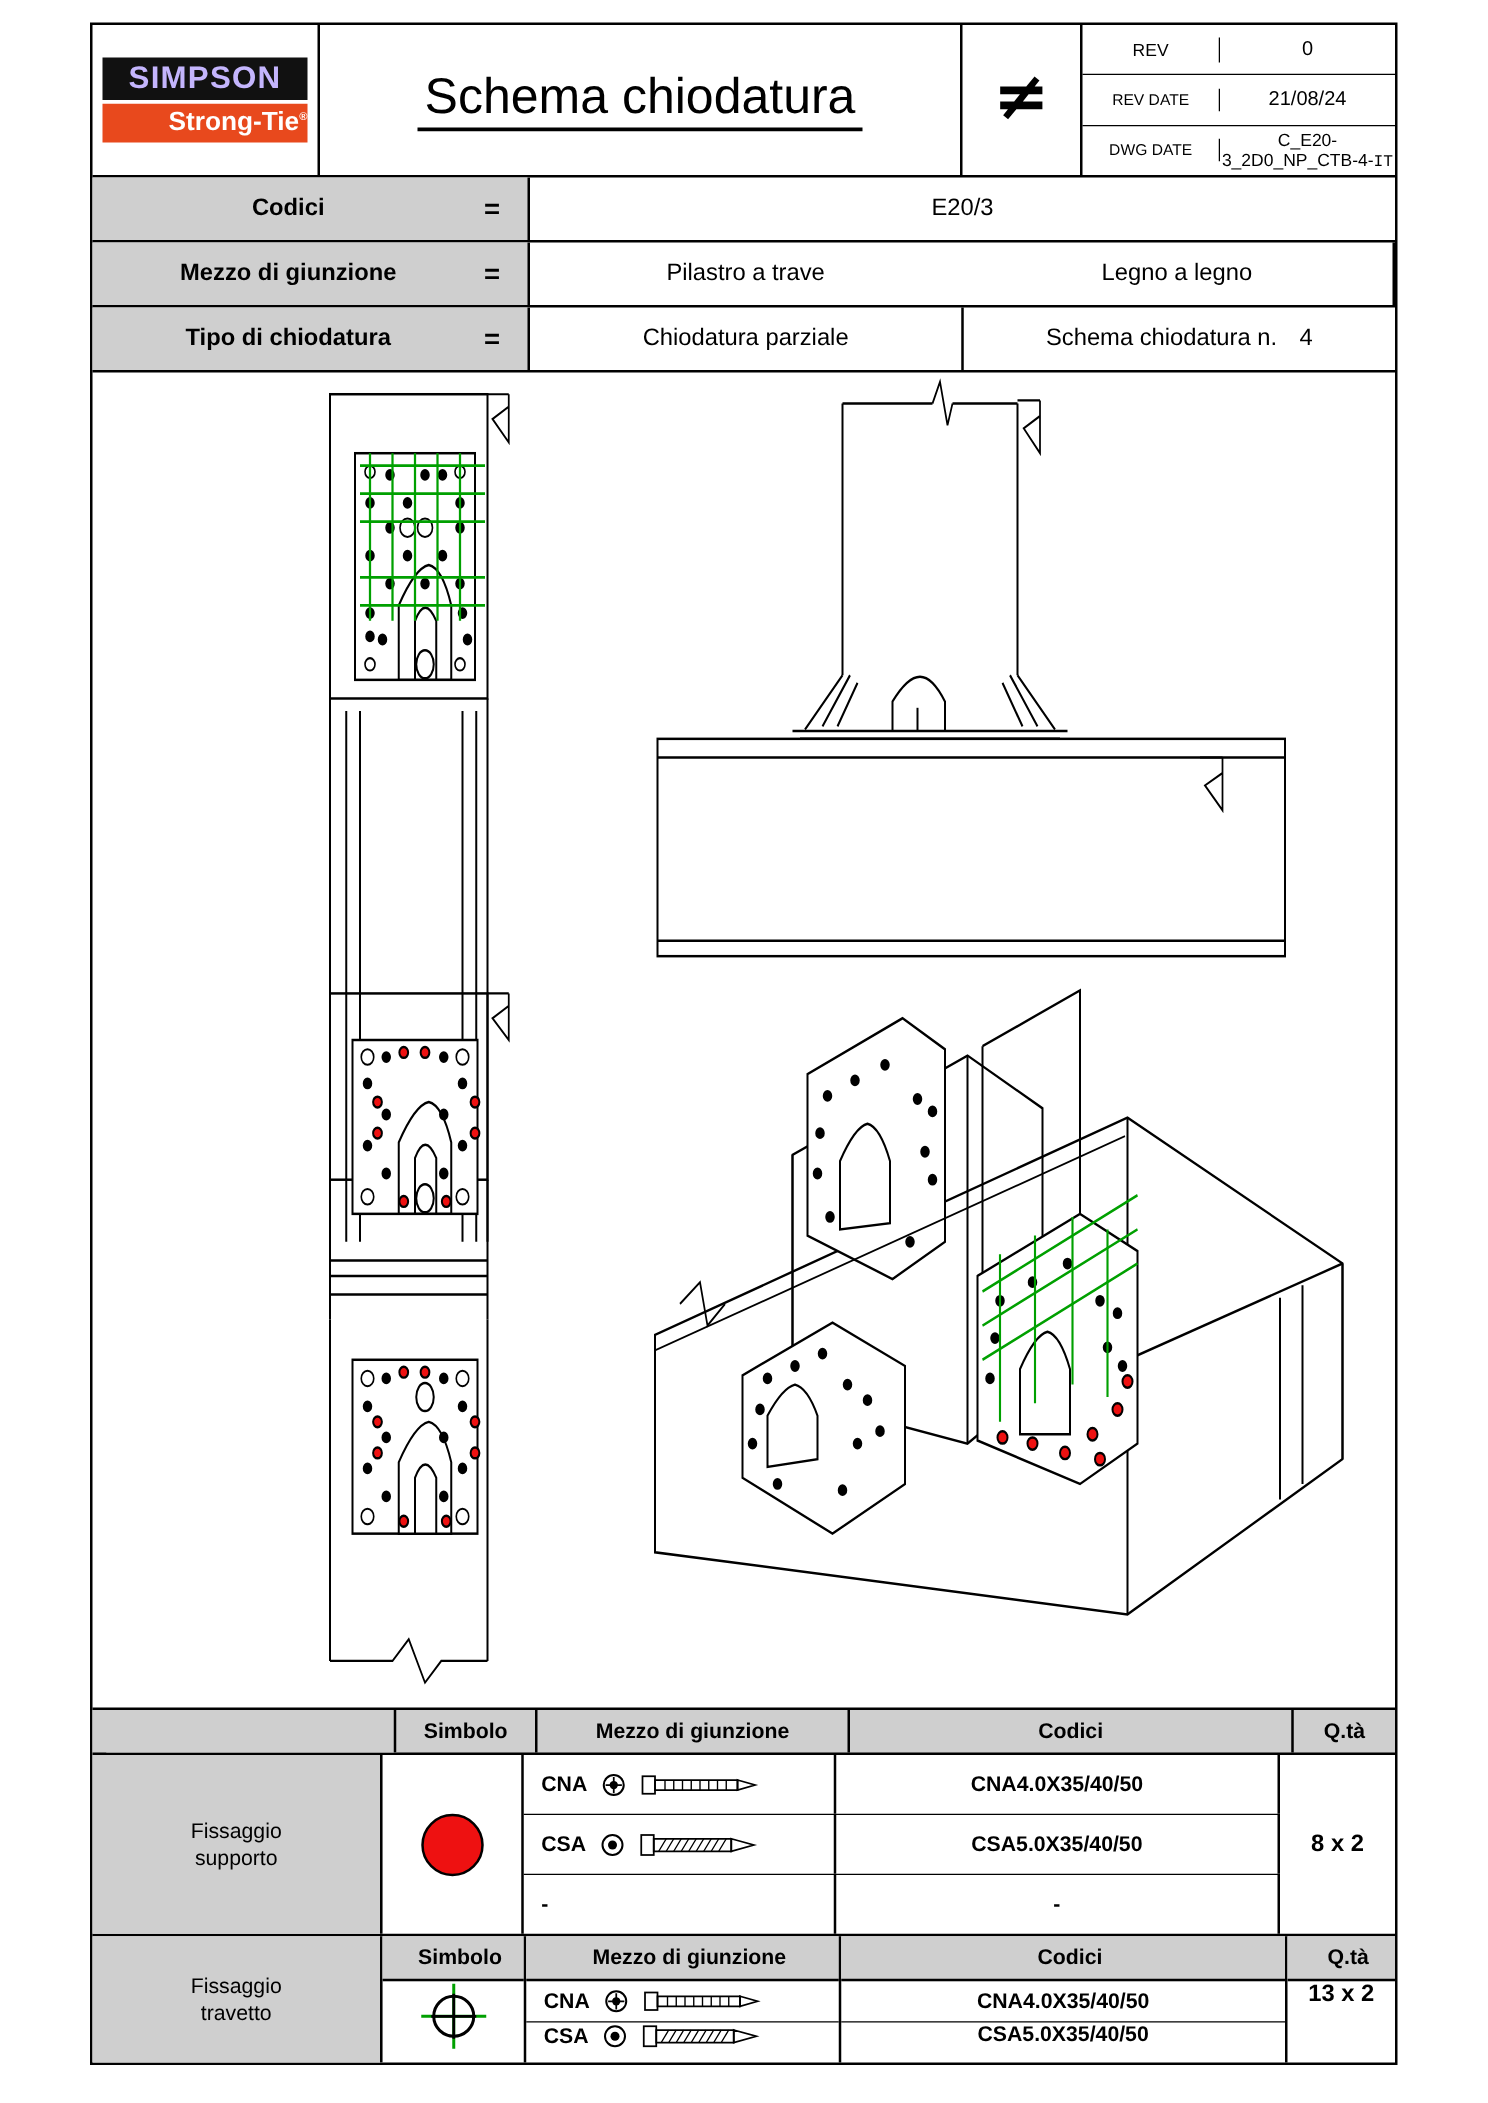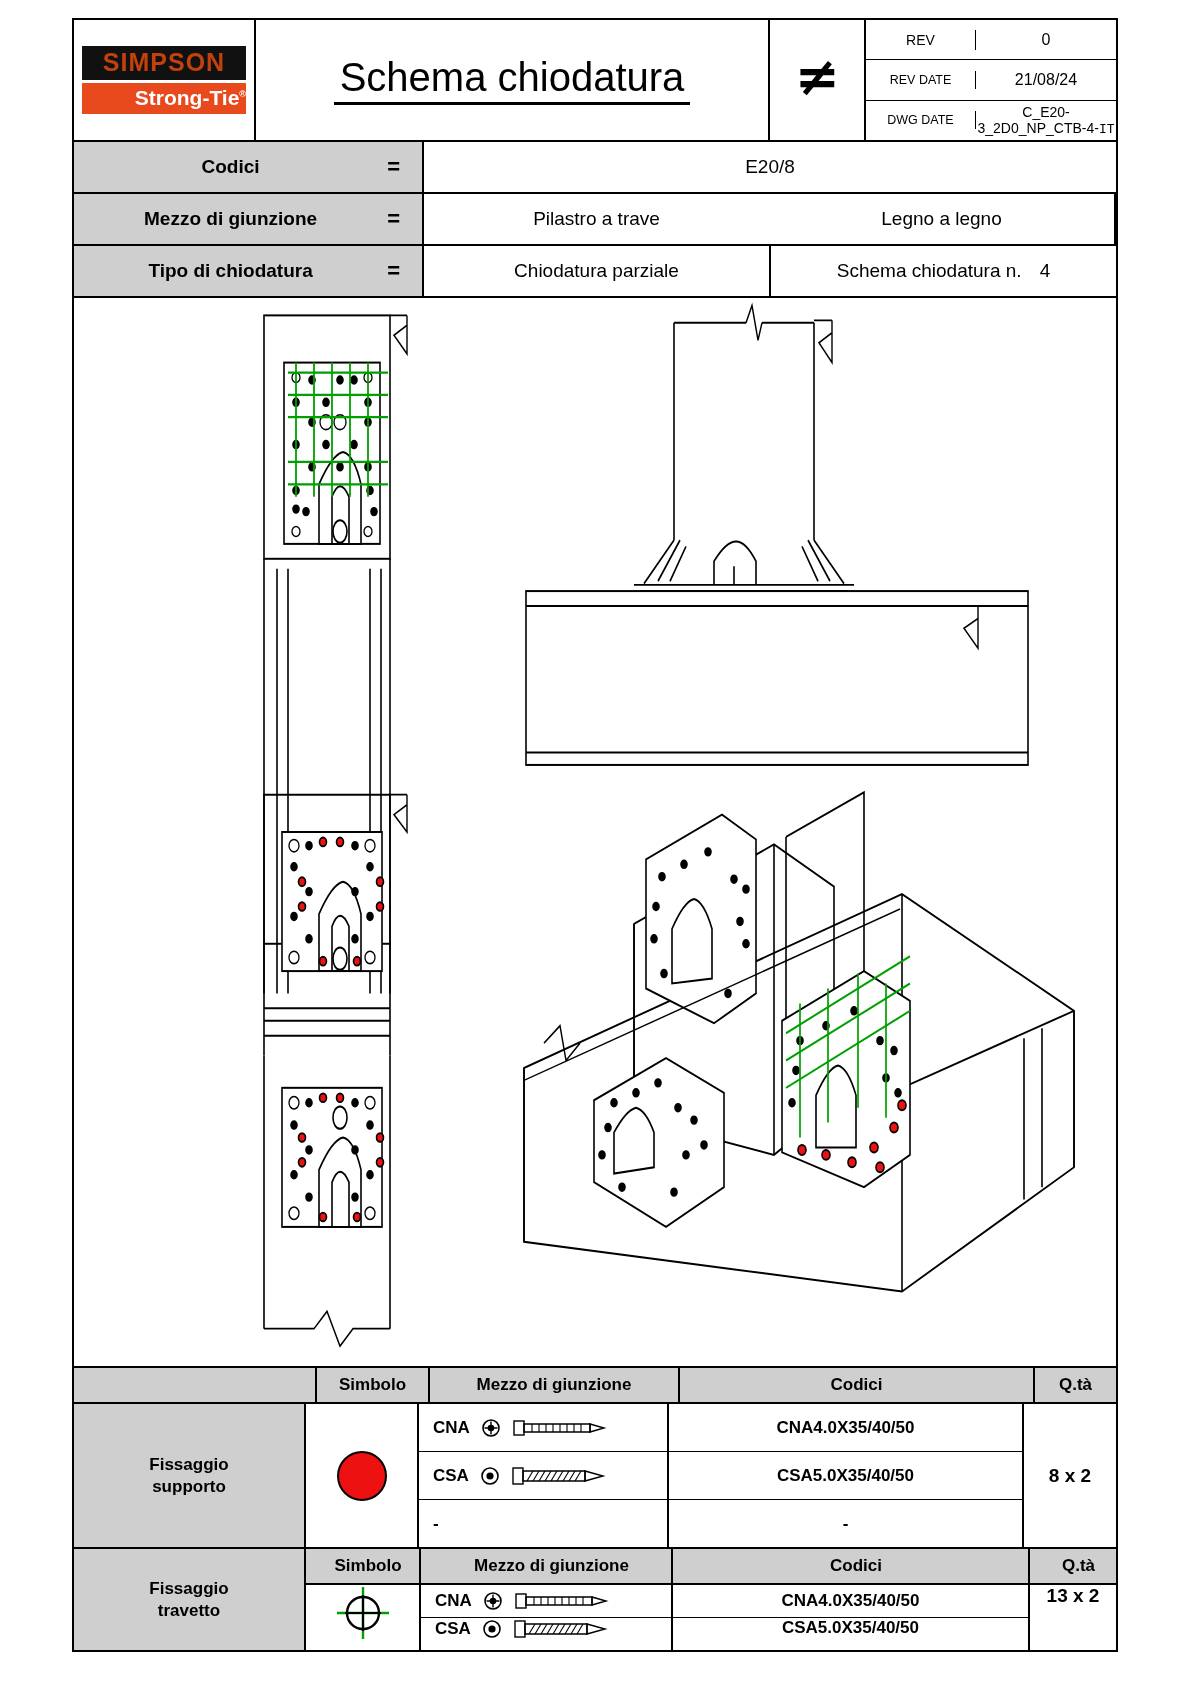--- a/index.html
+++ b/index.html
@@ -27,21 +27,21 @@
   }
   .logo-cell{
     width:182px;
     border-right:2px solid #000;
     box-sizing:border-box;
     display:flex;flex-direction:column;
     align-items:center;justify-content:center;
     padding:6px 8px;
   }
   .logo-top{
-    background:#111;color:#c2410c;
+    background:#111;color:#c4b5fd;
     font-weight:bold;font-size:25px;
     letter-spacing:1px;
     width:100%;text-align:center;
     padding:2px 0 3px 0;
     box-sizing:border-box;
     font-family:"Liberation Sans", sans-serif;
   }
   .logo-bot{
     background:#e8491d;color:#fff;
     font-weight:bold;font-size:21px;
@@ -147,21 +147,21 @@
     border-bottom:2px solid #000;
     background:#cfcfcf;
     font-weight:bold;font-size:17px;padding-left:11px;
   }
   .cell{
     display:flex;align-items:center;justify-content:center;
     box-sizing:border-box;
     border-right:2px solid #000;
   }
   .cell:last-child{border-right:none;}
-  .c-name{width:232px;background:#cfcfcf;font-weight:bold;font-size:17px;text-align:center;line-height:1.25;}
+  .c-name{width:232px;background:#cfcfcf;font-weight:normal;font-size:17px;text-align:center;line-height:1.25;}
   .c-sym{width:113px;}
   .c-mezzo{width:250px;}
   .c-cod{width:355px;}
   .c-qta{flex:1;}
   .lbody{border-bottom:2px solid #000;}
   .lbody .stack{display:flex;flex-direction:column;flex:1;}
   .subrow{display:flex;box-sizing:border-box;border-bottom:1.5px solid #000;}
   .subrow:last-child{border-bottom:none;}
   .subcell{display:flex;align-items:center;box-sizing:border-box;}
   .sc-mezzo{width:250px;border-right:2px solid #000;padding-left:14px;font-weight:bold;font-size:17px;gap:10px;}
@@ -212,21 +212,21 @@
           </div>
         </div>
       </div>
     </div>
 
     <div class="inforow">
       <div class="info-lbl">
         <span class="txt">Codici</span>
         <span class="eq">=</span>
       </div>
-      <div class="info-val">E20/8</div>
+      <div class="info-val">E20/3</div>
     </div>
 
     <div class="inforow">
       <div class="info-lbl">
         <span class="txt">Mezzo di giunzione</span>
         <span class="eq">=</span>
       </div>
       <div class="info-val">Pilastro a trave</div>
       <div class="info-val split-left">Legno a legno</div>
     </div>

